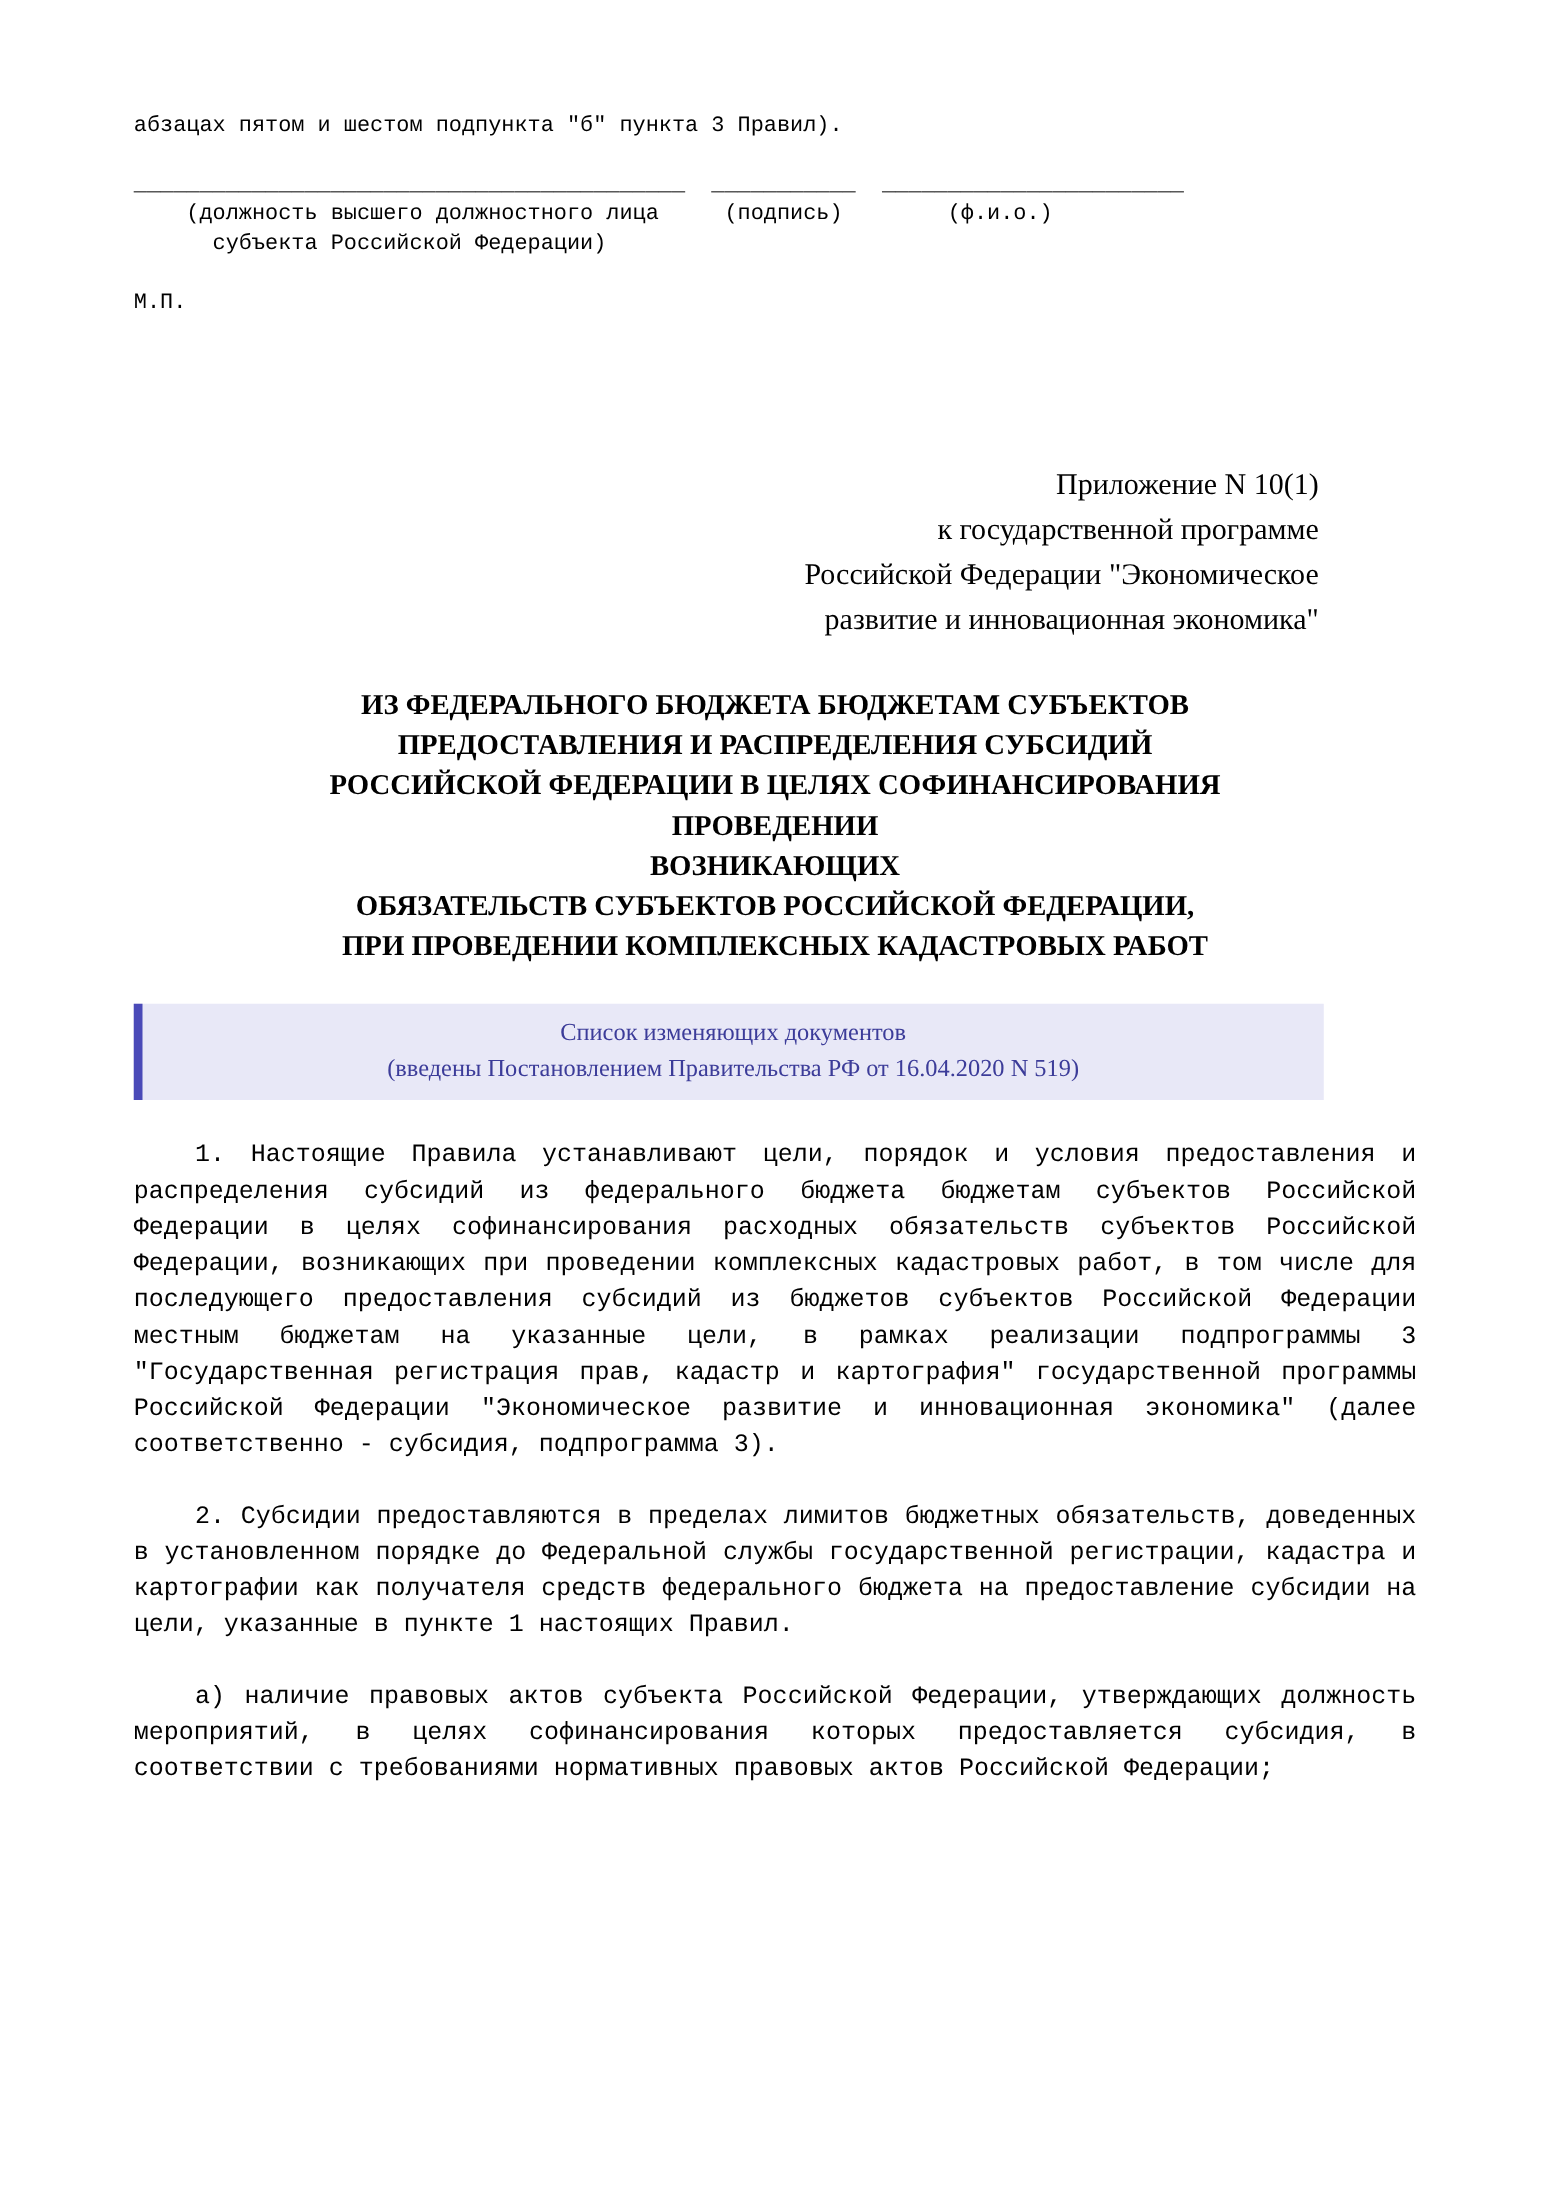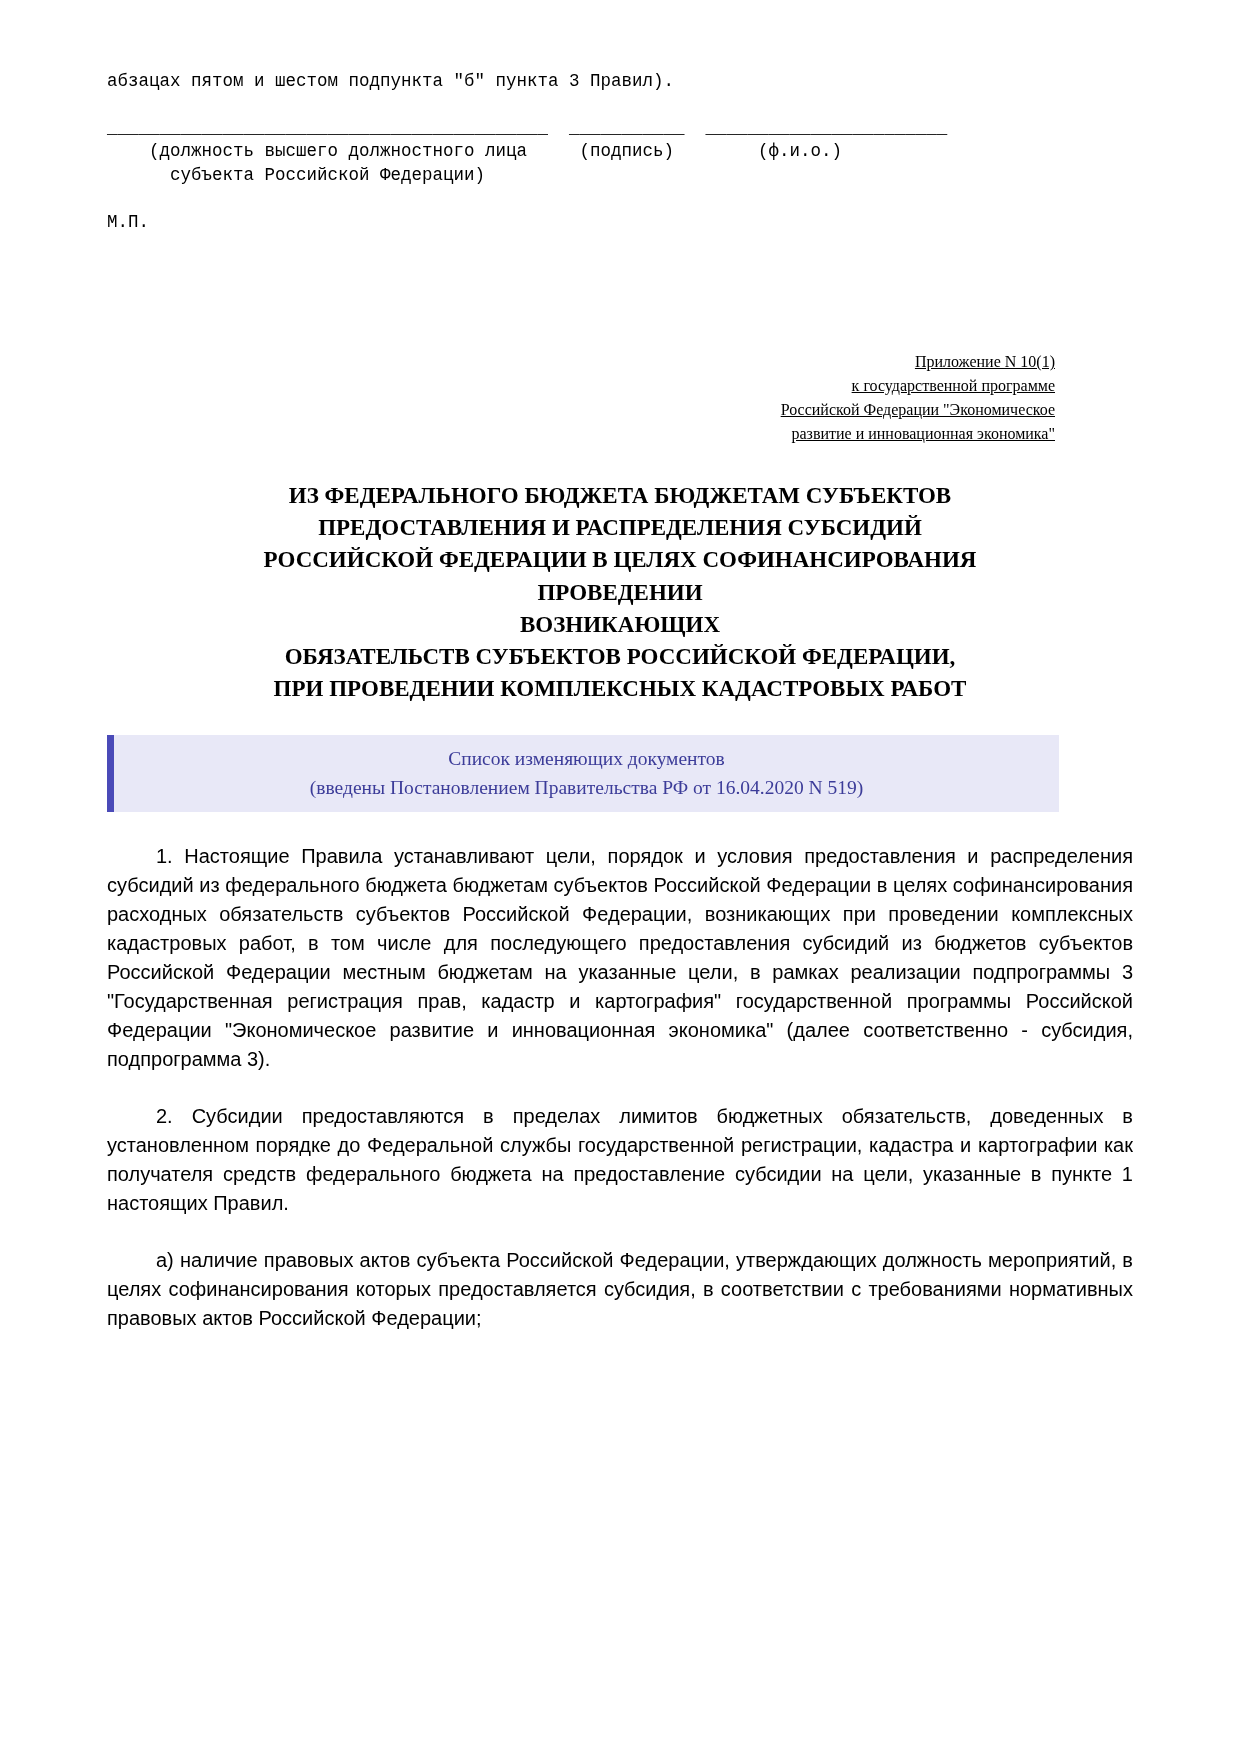--- a/index.html
+++ b/index.html
@@ -10,38 +10,37 @@
   body {
     width: 1240px;
     height: 1754px;
     color: #000000;
     overflow: hidden;
   }
   .page {
     box-sizing: border-box;
     width: 1240px;
     height: 1754px;
-    padding: 70px 107px 40px 107px;
+    padding: 90px 107px 40px 107px;
     background: #ffffff;
   }
   .mono-block {
     font-family: "Liberation Mono", "DejaVu Sans Mono", monospace;
     font-size: 17.5px;
     line-height: 1.34;
     white-space: pre;
     margin: 0;
   }
   .appendix {
     font-family: "Liberation Serif", "DejaVu Serif", serif;
-    font-size: 16px;
+    font-size: 24px;
     line-height: 1.5;
     text-align: right;
     padding-right: 78px;
     margin-top: 116px;
-    text-decoration: underline;
   }
   .doc-title {
     font-family: "Liberation Serif", "DejaVu Serif", serif;
     font-size: 23px;
     font-weight: bold;
     text-align: center;
     line-height: 1.4;
     margin-top: 34px;
   }
   .amendments-box {
@@ -50,21 +49,21 @@
     background: #e8e8f7;
     border-left: 7px solid #0369a1;
     color: #3c3c99;
     font-family: "Liberation Serif", "DejaVu Serif", serif;
     font-size: 19.5px;
     line-height: 1.45;
     text-align: center;
     padding: 10px 12px;
   }
   .body-text {
-    font-family: Liberation Sans, sans-serif;
+    font-family: Liberation Mono, monospace;
     font-size: 20px;
     line-height: 1.45;
     text-align: justify;
     margin-top: 30px;
   }
   .body-text p {
     margin: 0 0 28px 0;
     text-indent: 49px;
   }
   .body-text p.continued {

